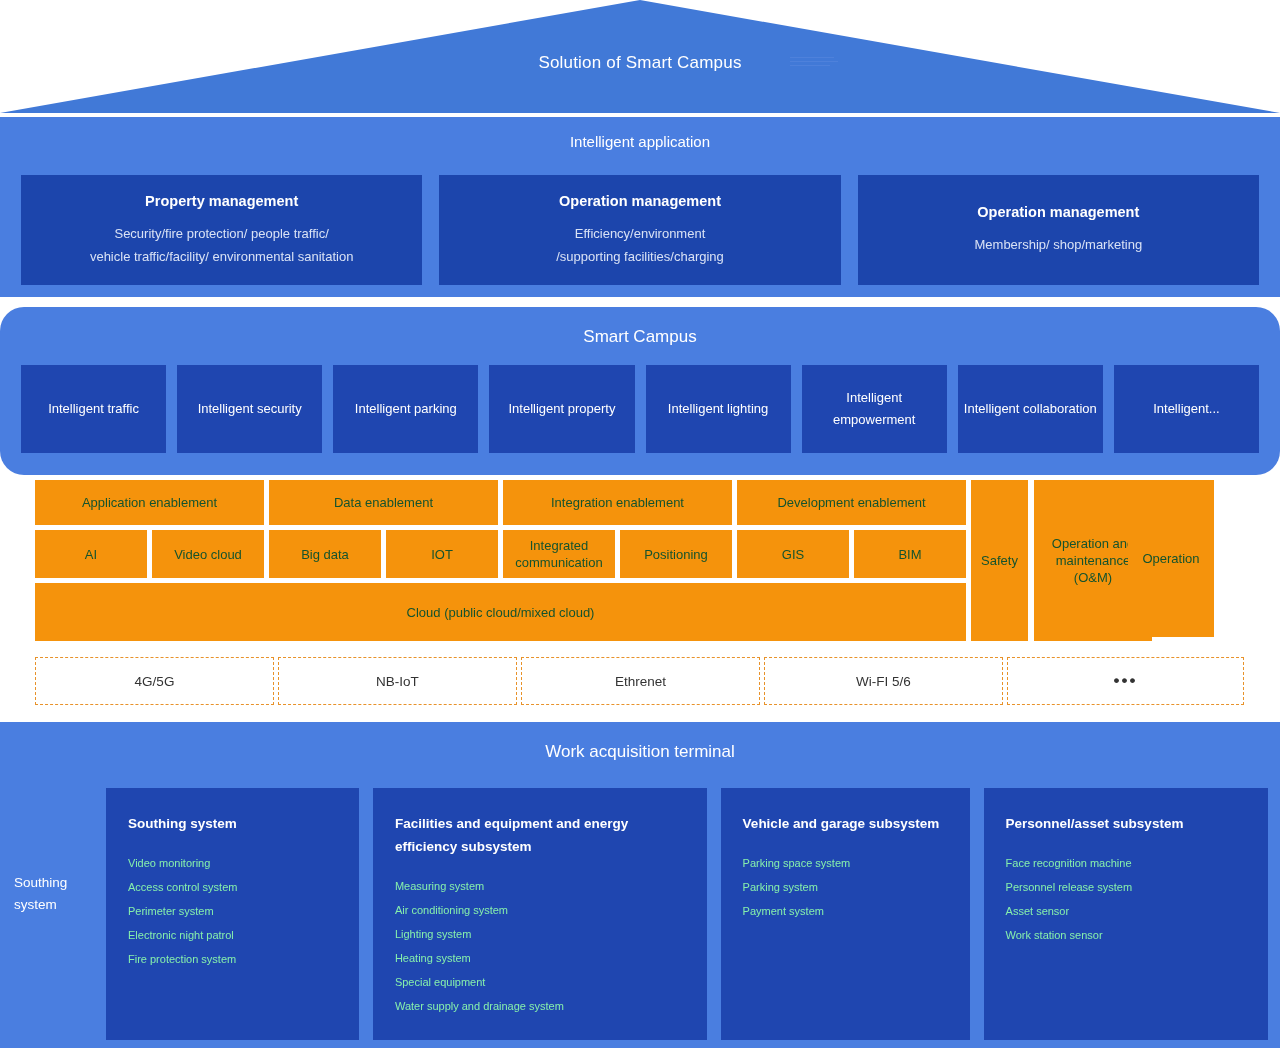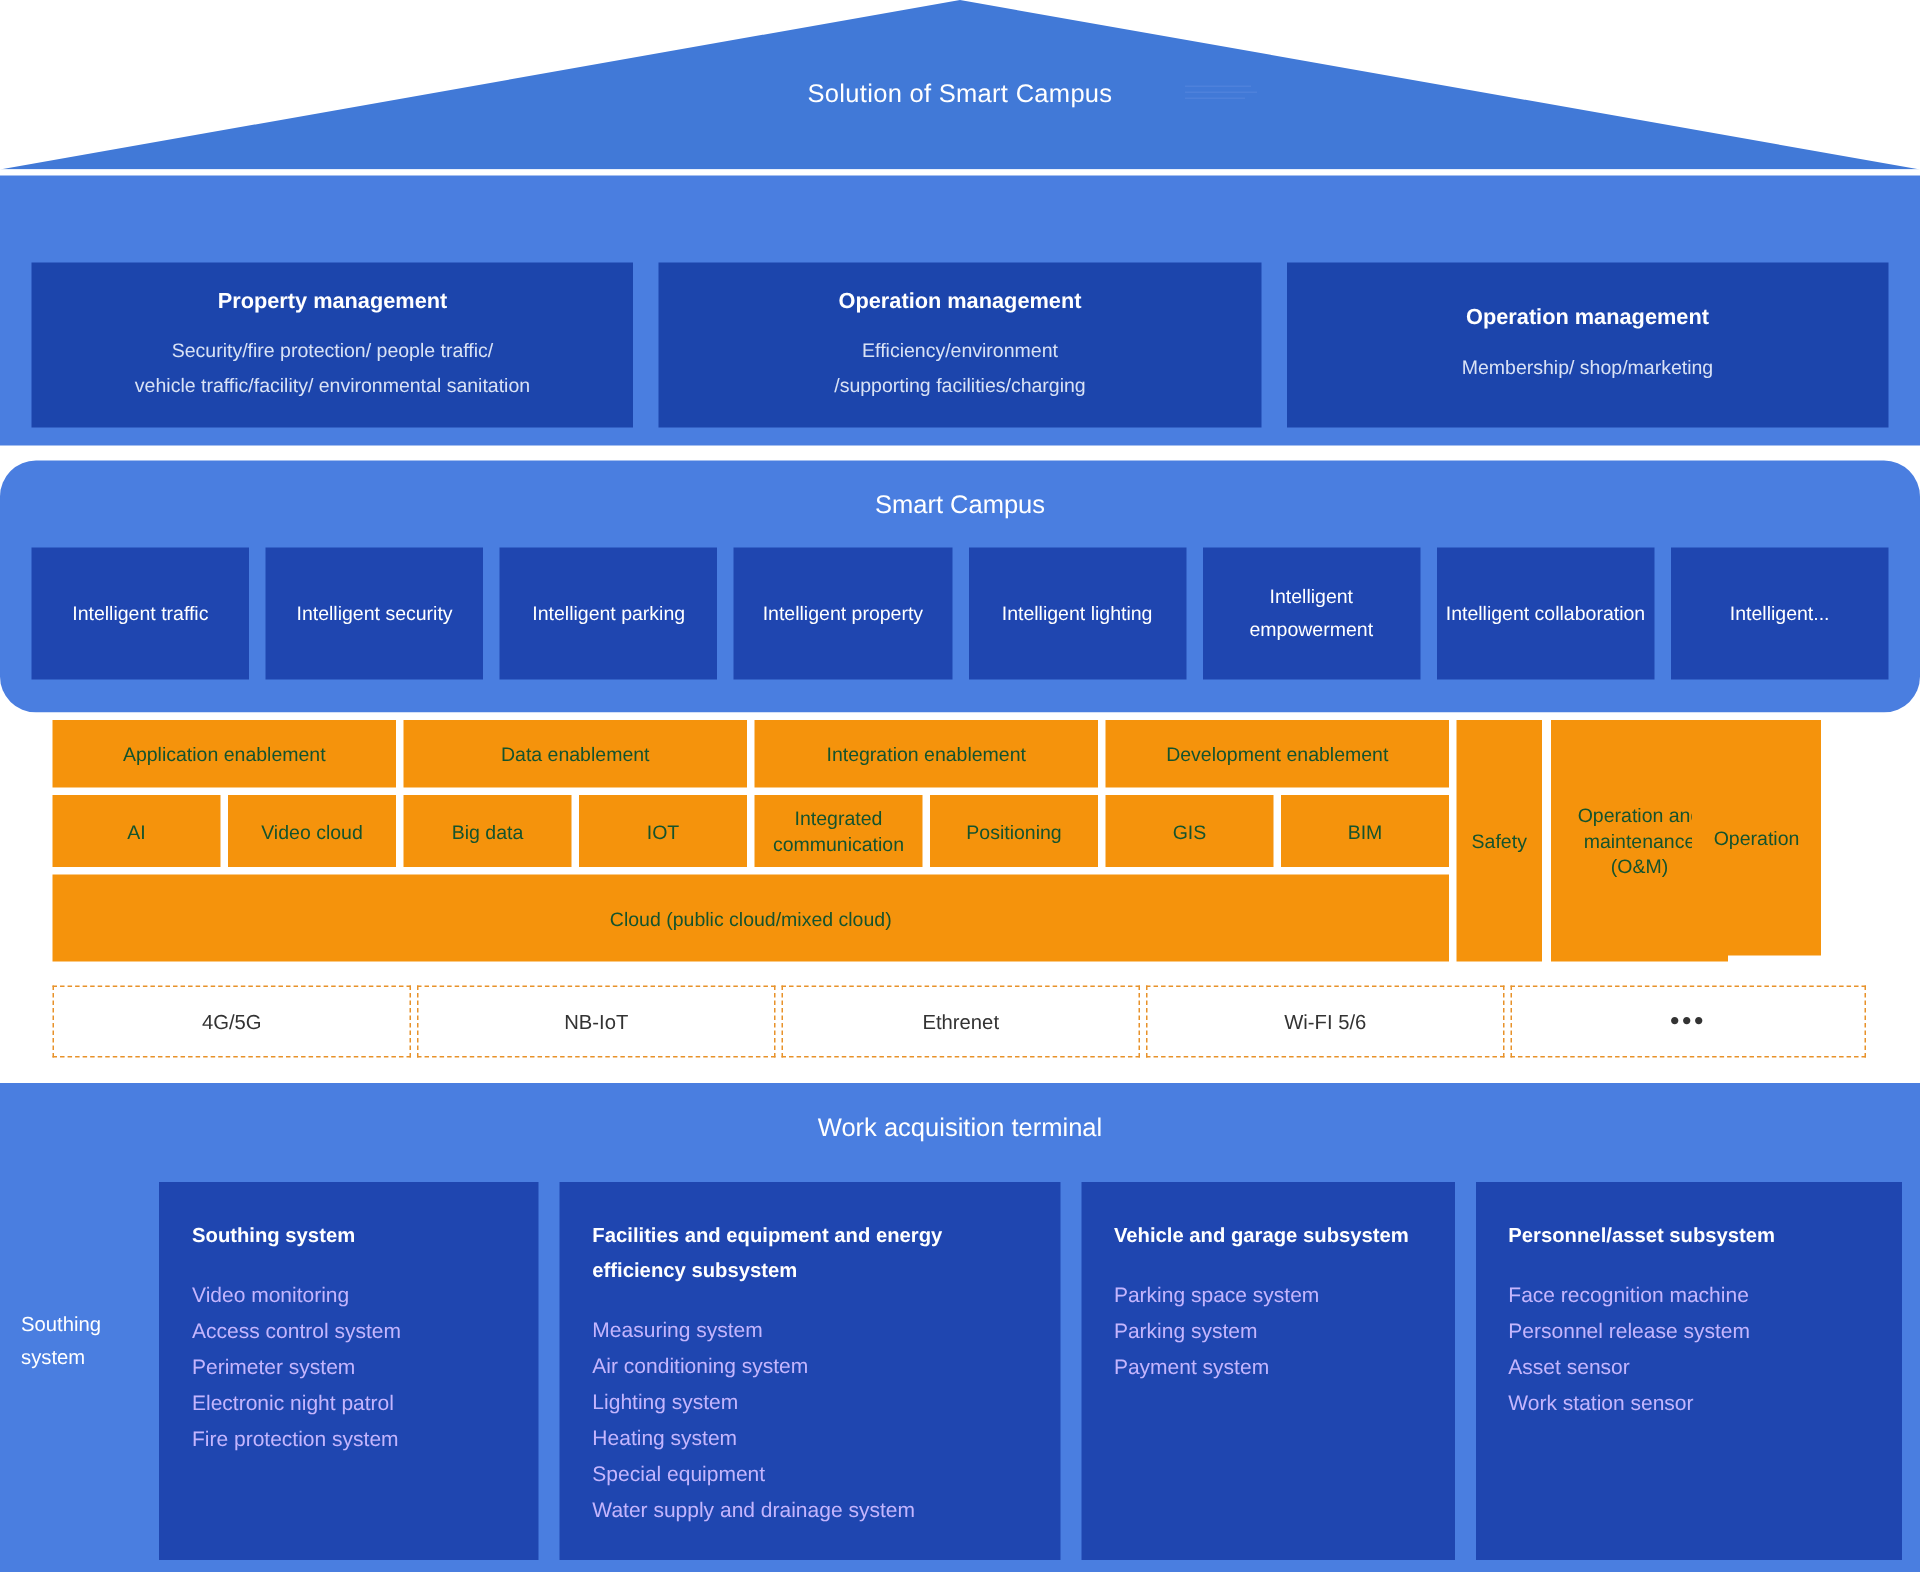--- a/index.html
+++ b/index.html
@@ -114,38 +114,39 @@
     display:flex;gap:14px;
   }
   .data-card{
     background:#1f46b0;box-sizing:border-box;padding:24px 22px 10px 22px;
   }
   .data-card:nth-child(1){width:256px;}
   .data-card:nth-child(2){width:338px;}
   .data-card:nth-child(3){width:252px;}
   .data-card:nth-child(4){width:288px;}
   .dc-title{font-size:13.5px;font-weight:bold;color:#ffffff;line-height:23px;margin-bottom:16px;}
-  .dc-item{font-size:14px;color:#c4b5fd;line-height:24px;}
+  .dc-item{font-size:11px;color:#86efac;line-height:24px;}
 </style>
 </head>
 <body>
 
 <div class="stage">
 
   <div class="roof">
     <div class="roof-solid"></div>
     <div class="roof-watermark">
       <i></i>
         <i></i>
         <i></i>
     </div>
     <div class="roof-title">Solution of Smart Campus</div>
   </div>
 
   <div class="band-app">
+    <div class="band-title">Intelligent application</div>
     <div class="app-cards">
 
       <div class="app-card">
         <div class="ac-title">Property management</div>
         <div class="ac-line">Security/fire protection/ people traffic/</div>
         <div class="ac-line">vehicle traffic/facility/ environmental sanitation</div>
       </div>
 
       <div class="app-card">
         <div class="ac-title">Operation management</div>

